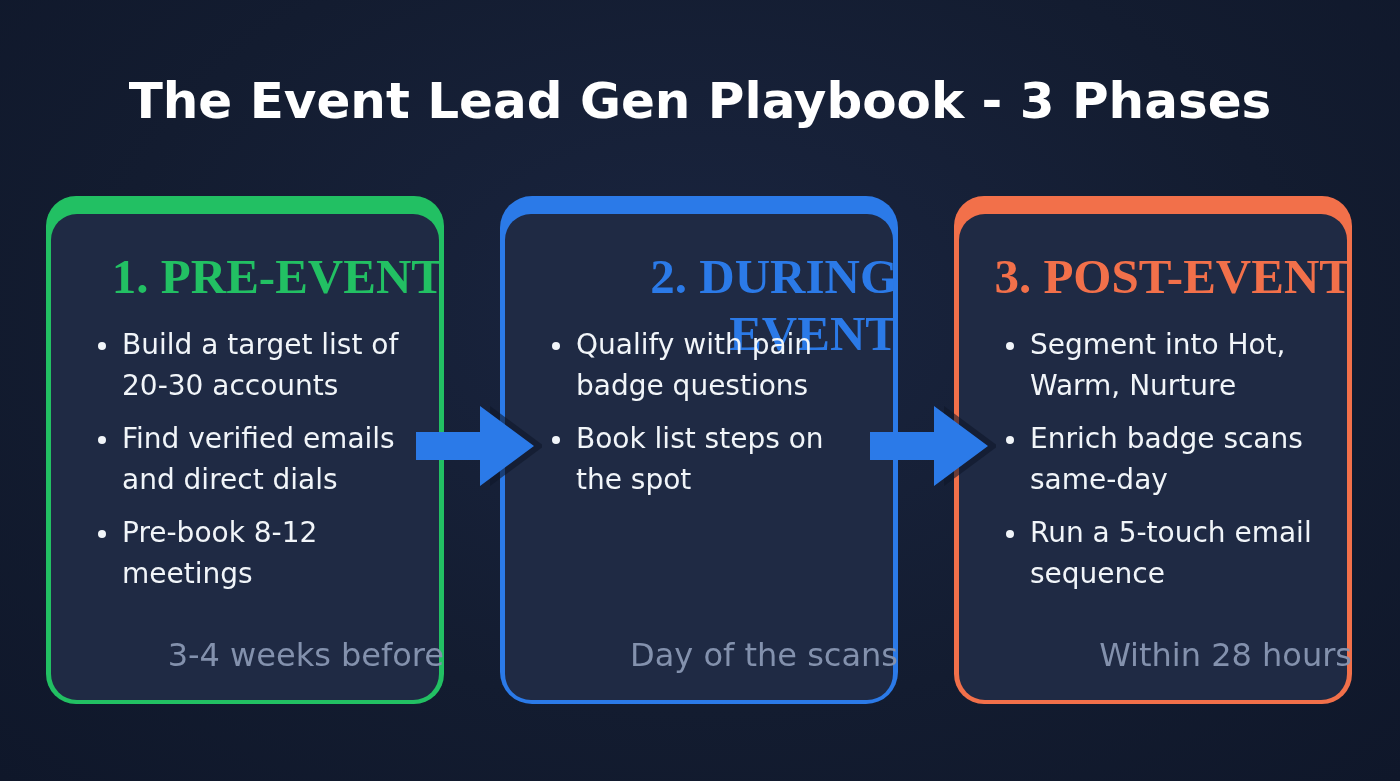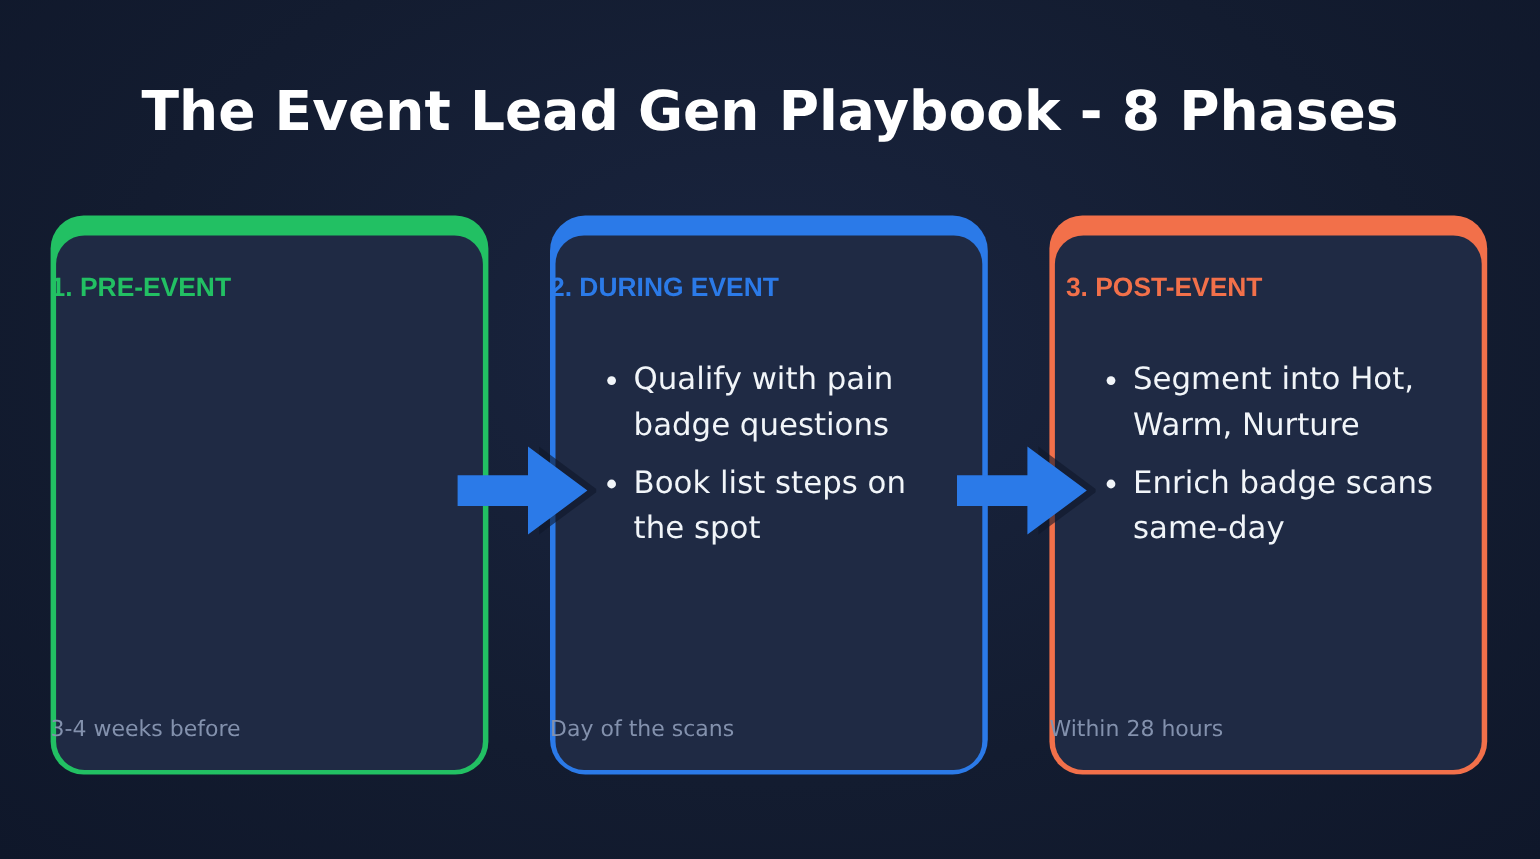--- a/index.html
+++ b/index.html
@@ -1,53 +1,59 @@
 <!DOCTYPE html>
 <html><head>
 <meta charset="utf-8">
 <style>
   html,body{margin:0;padding:0;}
   body{width:1400px;height:781px;background:radial-gradient(ellipse at 50% 40%, #1a2540 0%, #131c30 60%, #0f172a 100%);font-family:"Liberation Sans","DejaVu Sans",sans-serif;position:relative;overflow:hidden;}
   .title{position:absolute;top:72px;left:0;width:1400px;text-align:center;color:#ffffff;font-size:50px;font-weight:700;font-family:"DejaVu Sans","Liberation Sans",sans-serif;letter-spacing:0px;}
   .card{position:absolute;top:196px;width:398px;height:508px;border-radius:30px;box-sizing:border-box;}
   .card .inner{position:absolute;left:5px;right:5px;top:18px;bottom:4px;background:#1f2a44;border-radius:26px;}
-  .card-head{position:absolute;top:52px;left:0;right:0;text-align:left;font-size:24px;font-weight:700;font-family:Liberation Sans, sans-serif;}
+  .card-head{position:absolute;top:52px;left:0;right:0;text-align:right;font-size:49px;font-weight:700;font-family:Liberation Serif, serif;}
   .bullets{position:absolute;top:128px;left:48px;right:20px;margin:0;padding:0;list-style:none;}
   .bullets li{position:relative;padding-left:26px;color:#f1f5f9;font-size:28px;line-height:41px;margin-bottom:12px;font-family:"DejaVu Sans","Liberation Sans",sans-serif;}
   .bullets li::before{content:"";position:absolute;left:2px;top:18px;width:8px;height:8px;border-radius:50%;background:#f1f5f9;}
-  .timing{position:absolute;bottom:30px;left:0;right:0;text-align:left;color:#8391ad;font-size:20px;font-family:"DejaVu Sans","Liberation Sans",sans-serif;}
+  .timing{position:absolute;bottom:30px;left:0;right:0;text-align:right;color:#8391ad;font-size:32px;font-family:"DejaVu Sans","Liberation Sans",sans-serif;}
   .arrow{position:absolute;top:404px;width:130px;height:84px;}
 </style>
 </head>
 <body>
 
-<div class="title">The Event Lead Gen Playbook - 8 Phases</div>
+<div class="title">The Event Lead Gen Playbook - 3 Phases</div>
 
 <div class="card" style="left:46px;background:#22c063;">
   <div class="inner"></div>
   <div class="card-head" style="color:#22c063;">1. PRE-EVENT</div>
+  <ul class="bullets" style="left:50px;">
+    <li>Build a target list of 20-30 accounts</li>
+    <li>Find verified emails and direct dials</li>
+    <li>Pre-book 8-12 meetings</li>
+  </ul>
   <div class="timing">3-4 weeks before</div>
 </div>
 
 <div class="card" style="left:500px;background:#2b7ae8;border-radius:32px;">
   <div class="inner"></div>
   <div class="card-head" style="color:#2b7ae8;">2. DURING EVENT</div>
   <ul class="bullets" style="left:50px;">
     <li>Qualify with pain badge questions</li>
     <li>Book list steps on the spot</li>
   </ul>
   <div class="timing">Day of the scans</div>
 </div>
 
 <div class="card" style="left:954px;background:#f2704a;">
   <div class="inner"></div>
   <div class="card-head" style="color:#f2704a;margin-left:15px;">3. POST-EVENT</div>
   <ul class="bullets" style="left:50px;">
     <li>Segment into Hot, Warm, Nurture</li>
     <li>Enrich badge scans same-day</li>
+    <li>Run a 5-touch email sequence</li>
   </ul>
   <div class="timing">Within 28 hours</div>
 </div>
 
 <svg class="arrow" style="left:412px;" viewBox="0 0 130 84">
   <polygon points="8,30 72,30 72,2 126,42 72,82 72,54 8,54" fill="#0f172a" opacity="0.6" transform="translate(6,0)"></polygon>
   <polygon points="4,28 68,28 68,2 122,42 68,82 68,56 4,56" fill="#2b7ae8"></polygon>
 </svg>
 <svg class="arrow" style="left:866px;" viewBox="0 0 130 84">
   <polygon points="8,30 72,30 72,2 126,42 72,82 72,54 8,54" fill="#0f172a" opacity="0.6" transform="translate(6,0)"></polygon>

